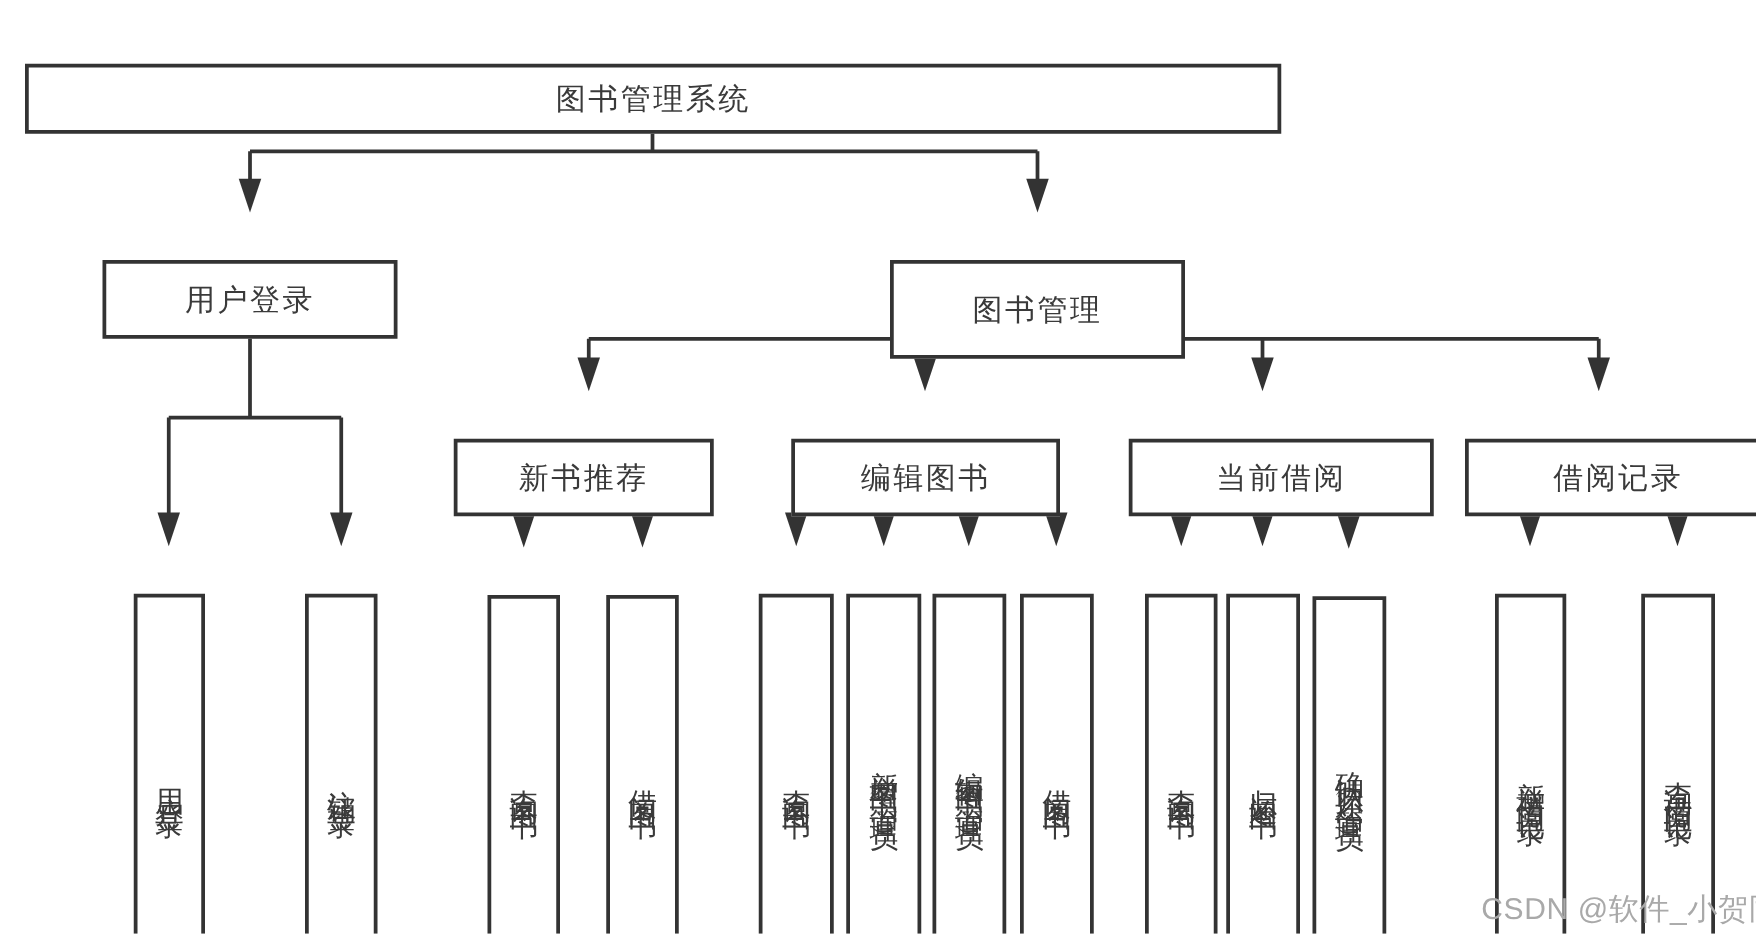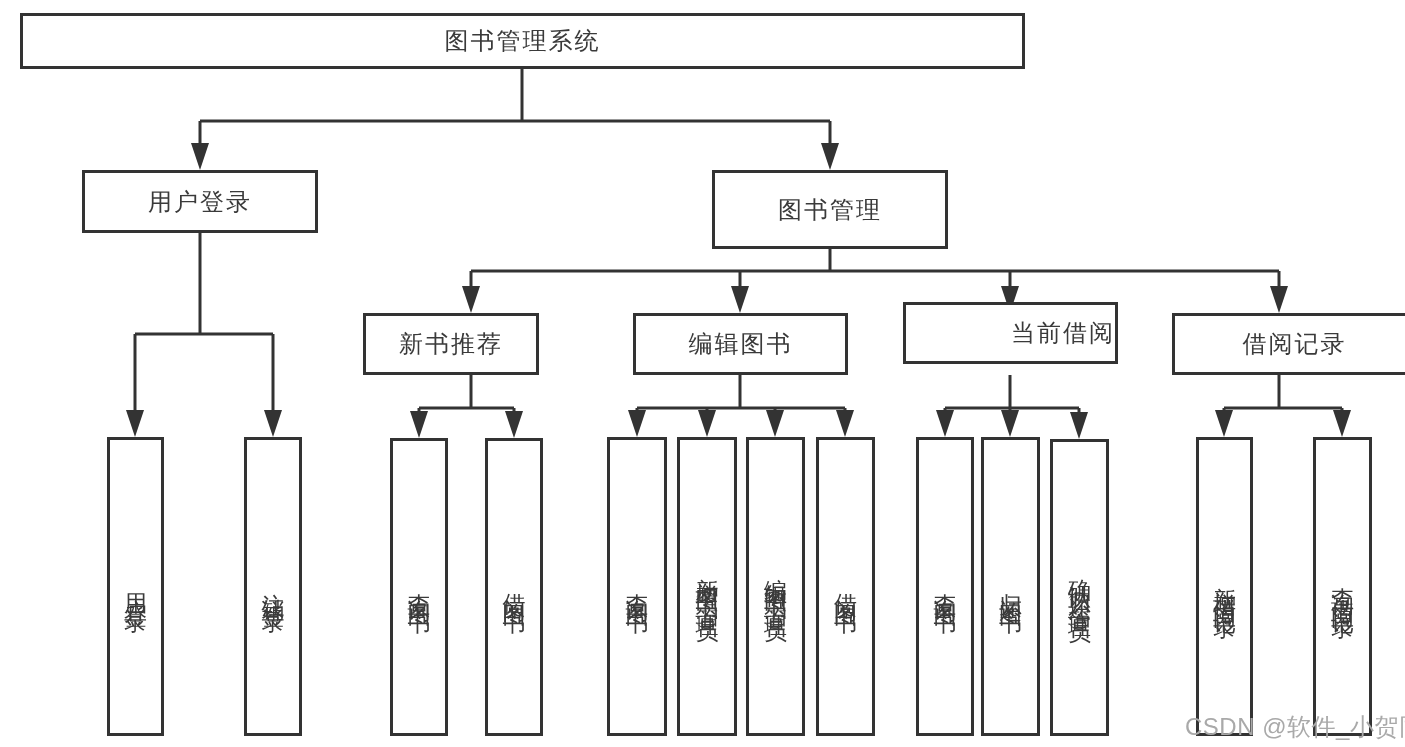--- a/index.html
+++ b/index.html
@@ -20,20 +20,21 @@
   .node {
     position: absolute;
     box-sizing: border-box;
     border: 3px solid #333333;
     background: #ffffff;
     color: #3a3a3a;
     display: flex;
     align-items: center;
     justify-content: center;
     z-index: 2;
+    margin-top: 38px;
   }
   .node.horiz {
     font-size: 24px;
     letter-spacing: 2px;
   }
   .node.vert {
     writing-mode: vertical-rl;
     text-orientation: mixed;
     font-size: 23px;
     letter-spacing: 6px;
@@ -112,27 +113,27 @@
   <div id="watermark">CSDN @软件_小贺同学</div>
 <div class="node horiz" style="left: 20px; top: 13px; width: 1005px; height: 56px;">
       <span>图书管理系统</span>
     </div>
     <div class="node horiz" style="left: 82px; top: 170px; width: 236px; height: 63px;">
       <span>用户登录</span>
     </div>
     <div class="node horiz" style="left: 712px; top: 170px; width: 236px; height: 79px;">
       <span>图书管理</span>
     </div>
-    <div class="node horiz" style="left: 363px; top: 313px; width: 176px; height: 62px;">
+    <div class="node horiz" style="left: 363px; top: 313px; width: 208px; height: 62px;">
       <span>新书推荐</span>
     </div>
     <div class="node horiz" style="left: 633px; top: 313px; width: 215px; height: 62px;">
       <span>编辑图书</span>
     </div>
-    <div class="node horiz" style="left: 903px; top: 302px; width: 215px; height: 62px; justify-content: flex-end;">
+    <div class="node horiz" style="left: 903px; top: 313px; width: 244px; height: 62px;">
       <span>当前借阅</span>
     </div>
     <div class="node horiz" style="left: 1172px; top: 313px; width: 245px; height: 62px;">
       <span>借阅记录</span>
     </div>
     <div class="node vert" style="left: 107px; top: 437px; width: 57px; height: 299px;">
       <span>用户登录</span>
     </div>
     <div class="node vert" style="left: 244px; top: 437px; width: 58px; height: 299px;">
       <span>注销登录</span>

